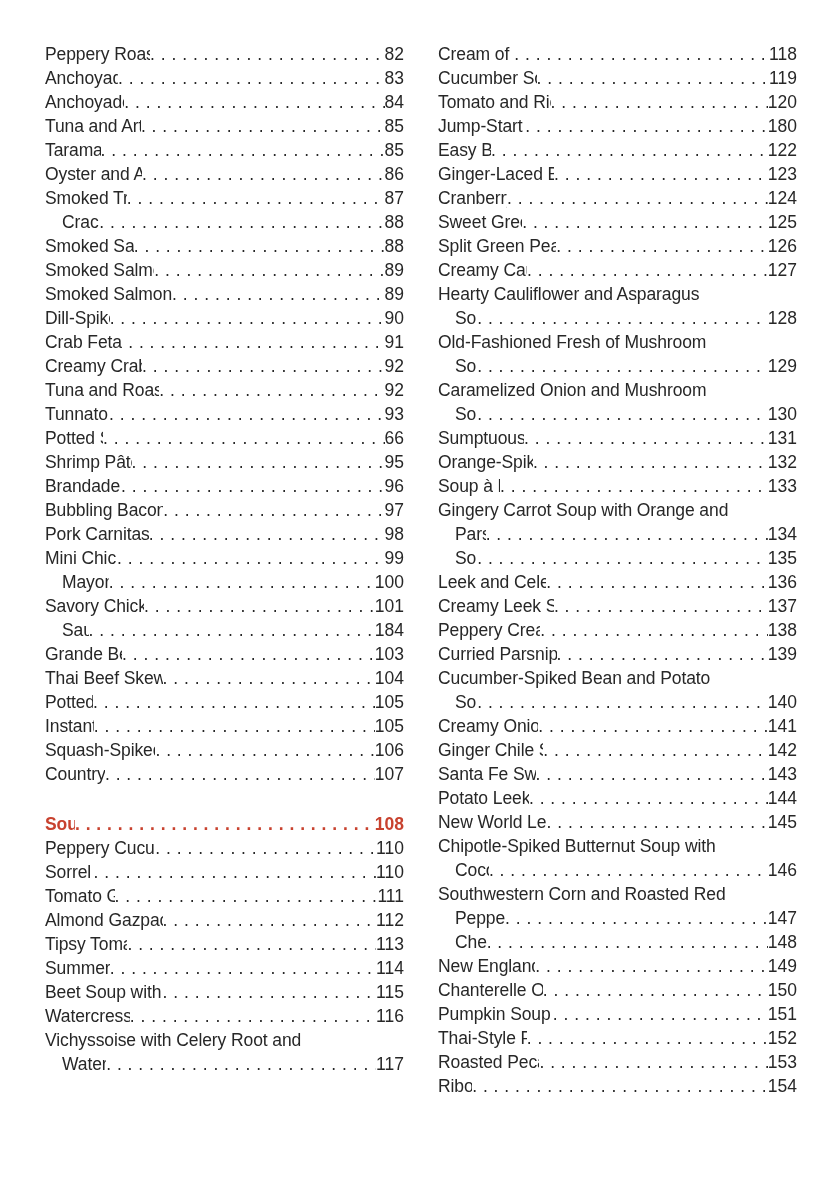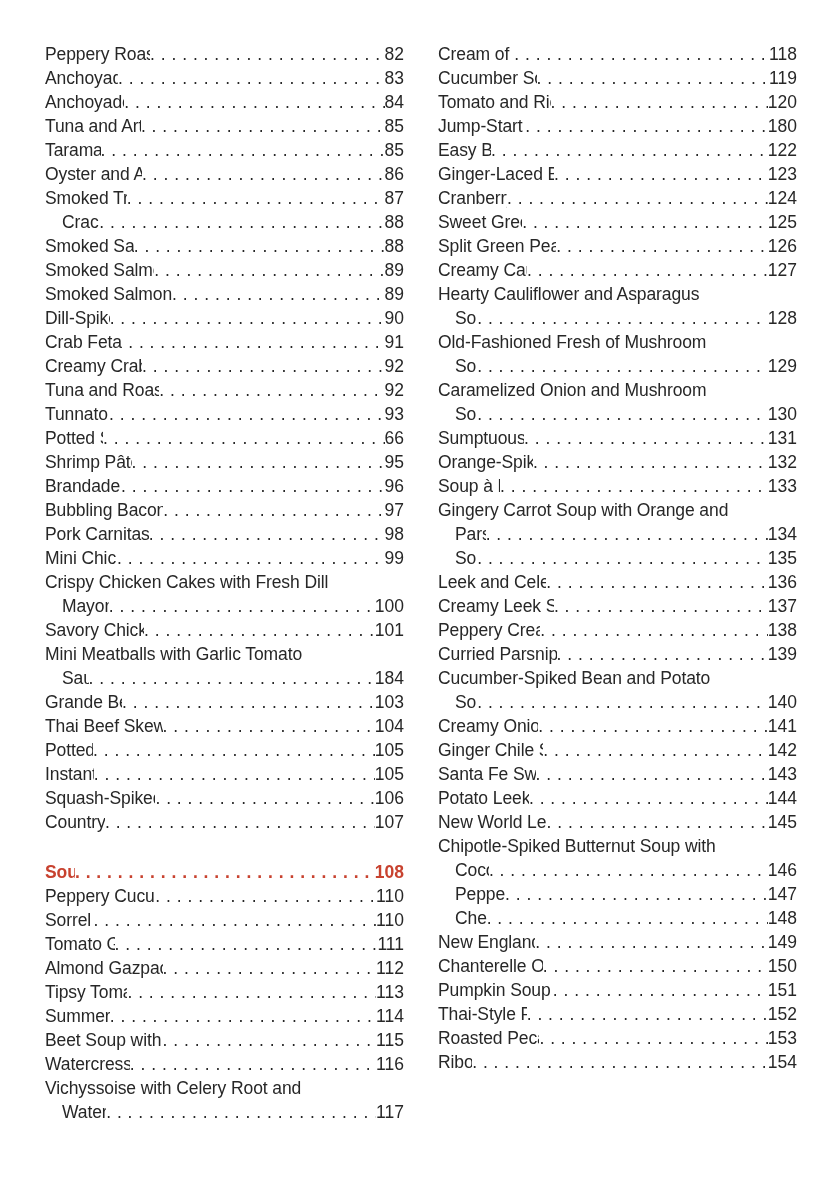--- a/index.html
+++ b/index.html
@@ -169,35 +169,29 @@
         <div class="row">
           <span class="t">Pork Carnitas with Guacamole</span>
           <span class="leader"></span>
           <span class="pnum">98</span>
         </div>
         <div class="row">
           <span class="t">Mini Chicken Puffs</span>
           <span class="leader"></span>
           <span class="pnum">99</span>
         </div>
-        <div class="row first">
-          <span class="t">Crispy Chicken Cakes with Fresh Dill</span>
-        </div>
         <div class="row cont">
           <span class="t">Mayonnaise</span>
           <span class="leader"></span>
           <span class="pnum">100</span>
         </div>
         <div class="row">
           <span class="t">Savory Chicken Cheese Balls</span>
           <span class="leader"></span>
           <span class="pnum">101</span>
-        </div>
-        <div class="row first">
-          <span class="t">Mini Meatballs with Garlic Tomato</span>
         </div>
         <div class="row cont">
           <span class="t">Sauce</span>
           <span class="leader"></span>
           <span class="pnum">184</span>
         </div>
         <div class="row">
           <span class="t">Grande Beef Nachos</span>
           <span class="leader"></span>
           <span class="pnum">103</span>
@@ -437,20 +431,23 @@
           <span class="leader"></span>
           <span class="pnum">145</span>
         </div>
         <div class="row first">
           <span class="t">Chipotle-Spiked Butternut Soup with</span>
         </div>
         <div class="row cont">
           <span class="t">Coconut</span>
           <span class="leader"></span>
           <span class="pnum">146</span>
+        </div>
+        <div class="row first">
+          <span class="t">Southwestern Corn and Roasted Red</span>
         </div>
         <div class="row cont">
           <span class="t">Pepper Soup</span>
           <span class="leader"></span>
           <span class="pnum">147</span>
         </div>
         <div class="row cont">
           <span class="t">Cheese</span>
           <span class="leader"></span>
           <span class="pnum">148</span>

